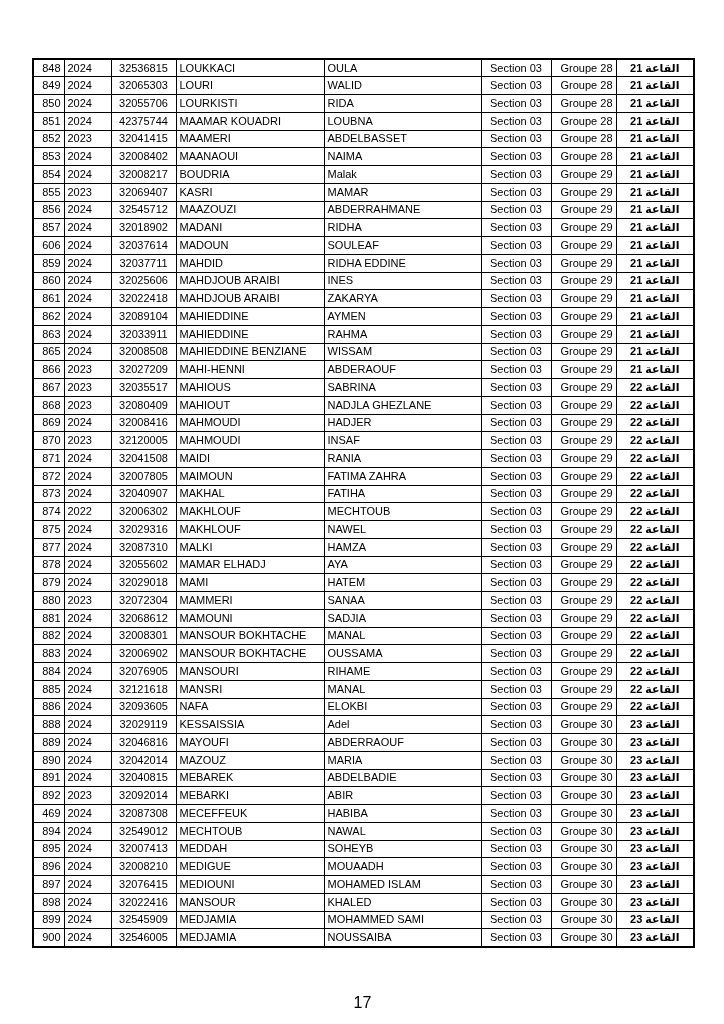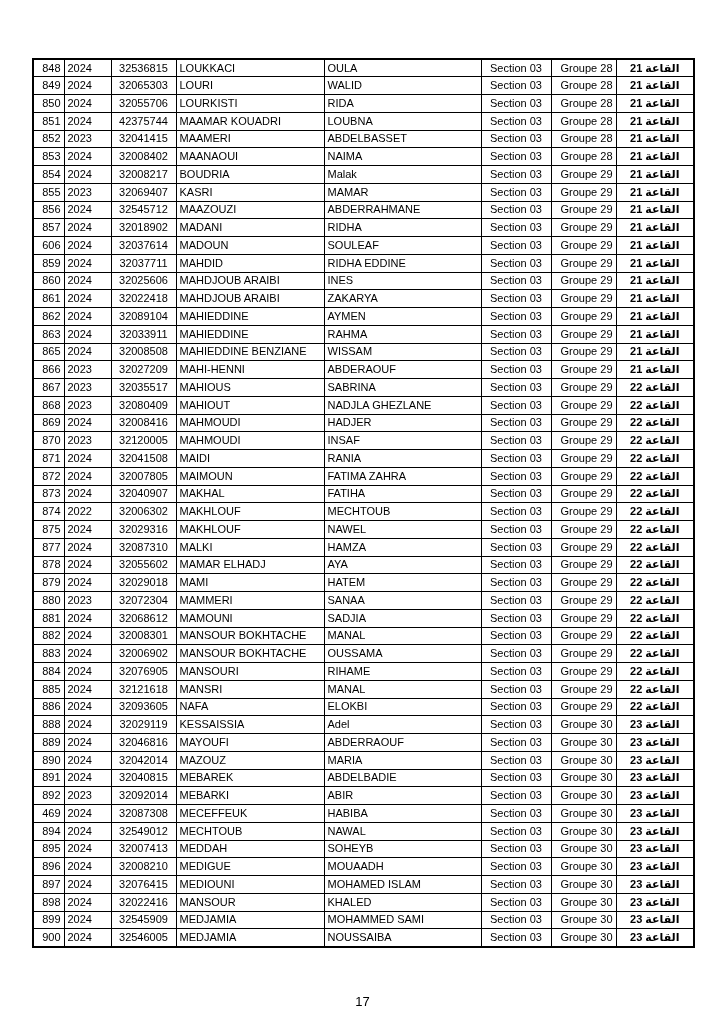--- a/index.html
+++ b/index.html
@@ -39,21 +39,21 @@
   td.col-first_name { text-align: left; padding-left: 4px; }
   td.col-section { text-align: center; }
   td.col-groupe { text-align: right; margin-top: 39px; }
   td.col-room { text-align: center; font-weight: bold; }
   .page-number {
     position: absolute;
     left: 32px;
     top: 994px;
     width: 661px;
     text-align: center;
-    font-size: 13px;
+    font-size: 16px;
   }
 </style>
 </head>
 <body>
 
 <div class="page">
   <table class="roster">
     <colgroup>
       <col style="width:31px">
       <col style="width:47px">

